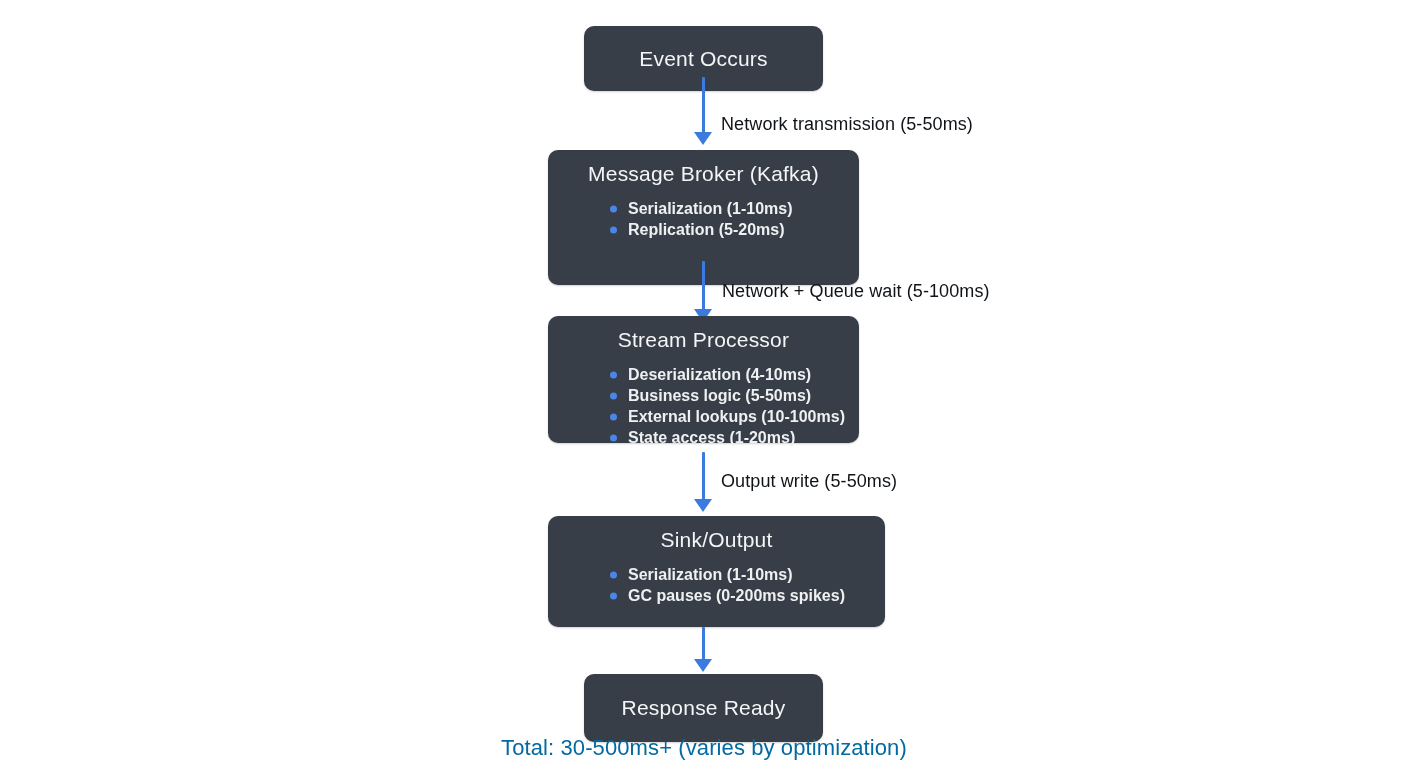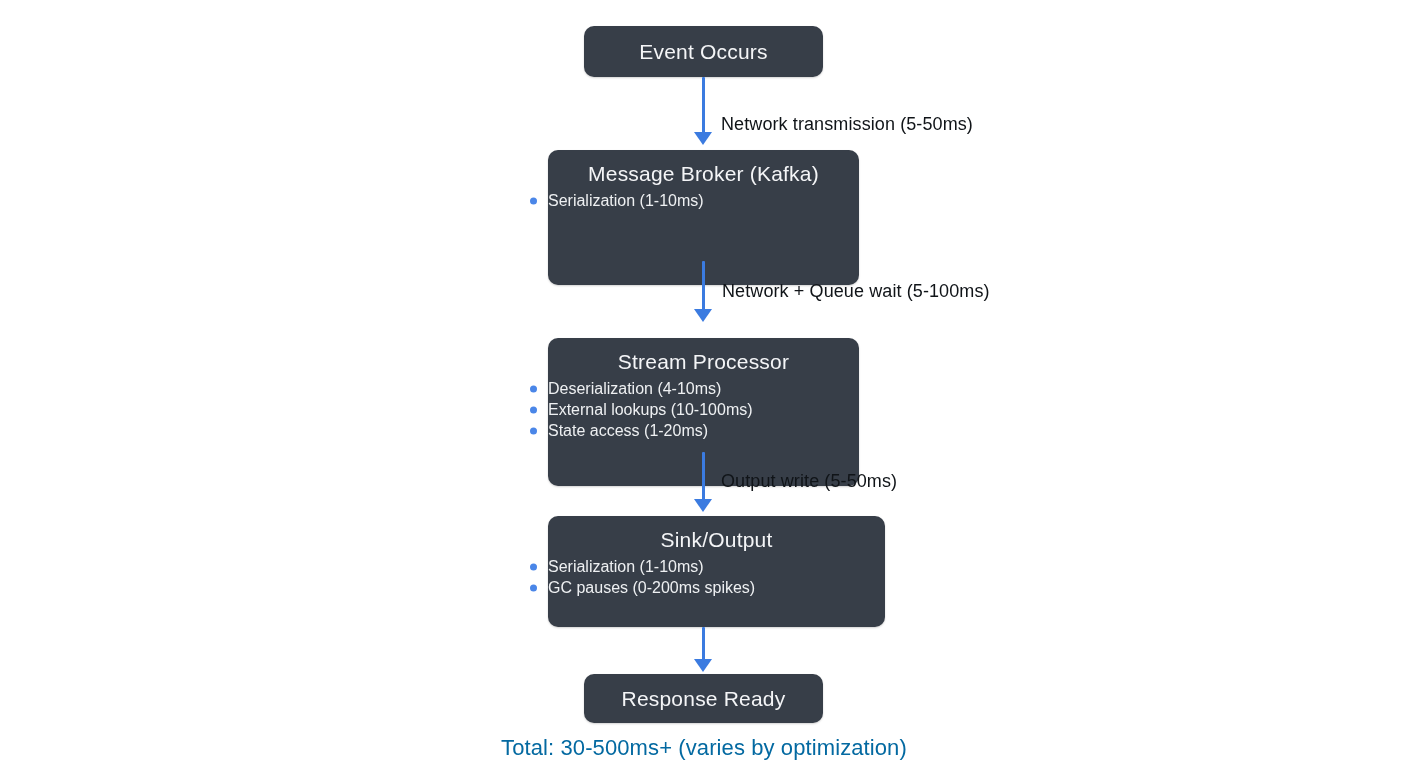--- a/index.html
+++ b/index.html
@@ -34,21 +34,23 @@
     line-height: 30px;
     text-align: center;
     color: #f4f5f7;
     letter-spacing: 0.2px;
   }
   .node-simple .node-title { line-height: normal; }
   .node-detailed { padding-top: 9px; }
 
   .bullet-list {
     list-style: none;
-    margin-top: 1px;
+    margin-top: 9px;
+    padding-left: 80px;
+    font-weight: bold;
   }
   .bullet-list li {
     position: relative;
     font-size: 16px;
     line-height: 21px;
     color: #eef0f2;
   }
   .bullet-list li::before {
     content: "";
     position: absolute;
@@ -100,47 +102,49 @@
     font-size: 22px;
     color: #0369a1;
     letter-spacing: 0.1px;
   }
 </style>
 </head>
 <body>
 
 <div class="canvas">
 
-  <div class="node node-simple" style="left:584px; top:26px; width:239px; height:51px;">
+  <div class="node node-simple" style="left:584px; top:26px; width:239px; height:65px;">
     <div class="node-title">Event Occurs</div>
   </div>
 
   <div class="arrow" style="left:694px; top:77px;">
     <div class="arrow-line" style="height:56px;"></div>
     <div class="arrow-head"></div>
   </div>
   <div class="edge-label" style="left:721px; top:124px;">Network transmission (5-50ms)</div>
 
   <div class="node node-detailed" style="left:548px; top:150px; width:311px; height:135px;">
     <div class="node-title">Message Broker (Kafka)</div>
     <ul class="bullet-list">
       <li>Serialization (1-10ms)</li>
+      <li>Replication (5-20ms)</li>
     </ul>
   </div>
 
   <div class="arrow" style="left:694px; top:261px;">
     <div class="arrow-line" style="height:49px;"></div>
     <div class="arrow-head"></div>
   </div>
   <div class="edge-label" style="left:722px; top:291px;">Network + Queue wait (5-100ms)</div>
 
-  <div class="node node-detailed" style="left:548px; top:338px; width:311px; height:148px;">
+  <div class="node node-detailed" style="left:548px; top:316px; width:311px; height:127px;">
     <div class="node-title">Stream Processor</div>
     <ul class="bullet-list">
       <li>Deserialization (4-10ms)</li>
+      <li>Business logic (5-50ms)</li>
       <li>External lookups (10-100ms)</li>
       <li>State access (1-20ms)</li>
     </ul>
   </div>
 
   <div class="arrow" style="left:694px; top:452px;">
     <div class="arrow-line" style="height:48px;"></div>
     <div class="arrow-head"></div>
   </div>
   <div class="edge-label" style="left:721px; top:481px;">Output write (5-50ms)</div>
@@ -151,19 +155,19 @@
       <li>Serialization (1-10ms)</li>
       <li>GC pauses (0-200ms spikes)</li>
     </ul>
   </div>
 
   <div class="arrow" style="left:694px; top:627px;">
     <div class="arrow-line" style="height:33px;"></div>
     <div class="arrow-head"></div>
   </div>
 
-  <div class="node node-simple" style="left:584px; top:674px; width:239px; height:49px;">
+  <div class="node node-simple" style="left:584px; top:674px; width:239px; height:68px;">
     <div class="node-title">Response Ready</div>
   </div>
 
   <div class="total-caption">Total: 30-500ms+ (varies by optimization)</div>
 
 </div>
 
 </body></html>

